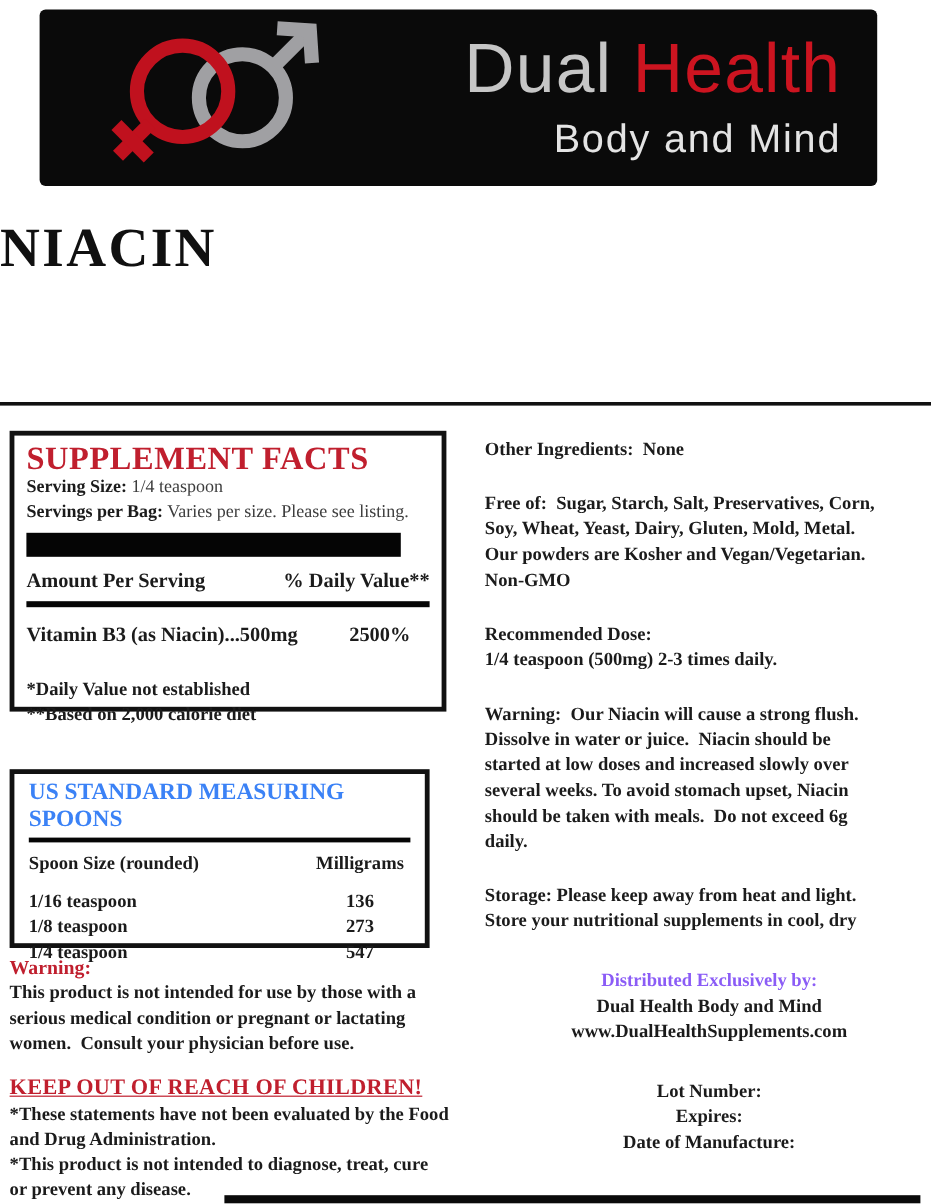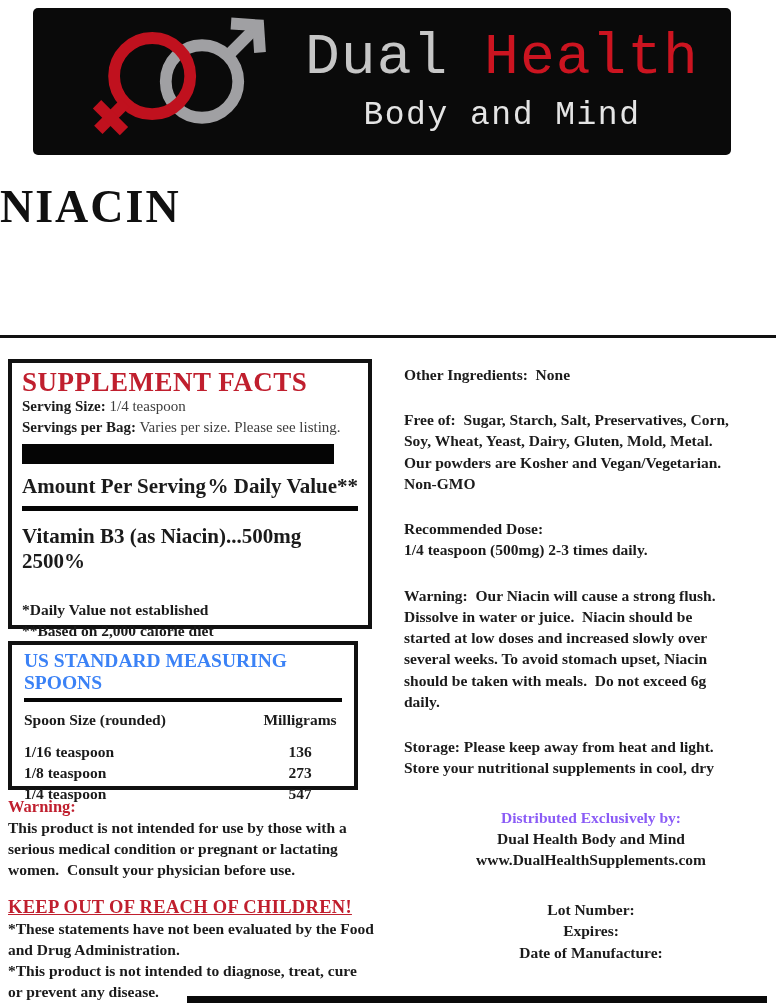--- a/index.html
+++ b/index.html
@@ -15,48 +15,48 @@
 
   
   .banner {
     position:absolute; left:33px; top:8px; width:698px; height:147px;
     background:#0a0a0a; border-radius:5px;
     display:flex; align-items:center;
     overflow:hidden;
   }
   .logo-svg { width:228px; height:145px; margin-left:26px; flex:none; }
   .brand-block {
-    flex:1; text-align:center; padding-right:14px;
-    font-family:Liberation Mono, monospace;
+    flex:1; text-align:right; padding-right:30px;
+    font-family:Liberation Sans, sans-serif;
   }
   .brand-name { font-size:58px; line-height:1; color:#c6c6c6; letter-spacing:1px; font-weight:400; }
   .brand-name .red { color:#cc1420; }
   .brand-tagline { font-size:33px; color:#e4e4e4; margin-top:10px; letter-spacing:1.5px; }
 
   
   .product-title {
     position:absolute; top:180px; left:0; width:776px;
     font-size:46px; font-weight:bold;
     letter-spacing:2px; margin:0; color:#101010;
   }
   .rule { position:absolute; top:335px; left:0; width:776px; height:3px; background:#111; }
 
   
   .facts-box {
-    position:absolute; left:8px; top:359px; width:364px; height:270px;
+    position:absolute; left:8px; top:359px; width:364px; height:234px;
     border:4px solid #111; box-sizing:border-box; padding:5px 10px 0 10px;
   }
   .facts-title { color:#c01f2e; font-size:27px; font-weight:bold; line-height:1.05; letter-spacing:0.5px; }
   .kv { font-size:15px; line-height:1.38; white-space:nowrap; }
   .kv .k { font-weight:bold; }
   .kv .v { color:#3d3d3d; }
   .black-bar { height:20px; background:#050505; margin:6px 24px 10px 0; }
-  .flex-row { display:flex; justify-content:space-between; font-weight:bold; font-size:21px; }
+  .flex-row { display:flex; justify-content:space-between; font-weight:bold; font-size:17px; }
   .thick-line { height:5px; background:#050505; margin:7px 0 13px 0; }
-  .nutrient-row { margin:0 16px 25px 0;flex-direction:column; }
+  .nutrient-row { margin:0 16px 25px 0; }
   .fn { font-weight:bold; font-size:15.5px; line-height:1.38; }
 
   
   .spoons-box {
     position:absolute; left:8px; top:641px; width:350px; height:149px;
     border:4px solid #111; box-sizing:border-box; padding:5px 12px 0 12px;
   }
   .spoons-title { color:#3b82f6; font-size:19.5px; font-weight:bold; line-height:1.15; }
   .spoons-underline { height:4px; background:#050505; margin:3px 0 9px 0; }
   .spoon-row { display:flex; align-items:baseline; font-size:15.5px; }

